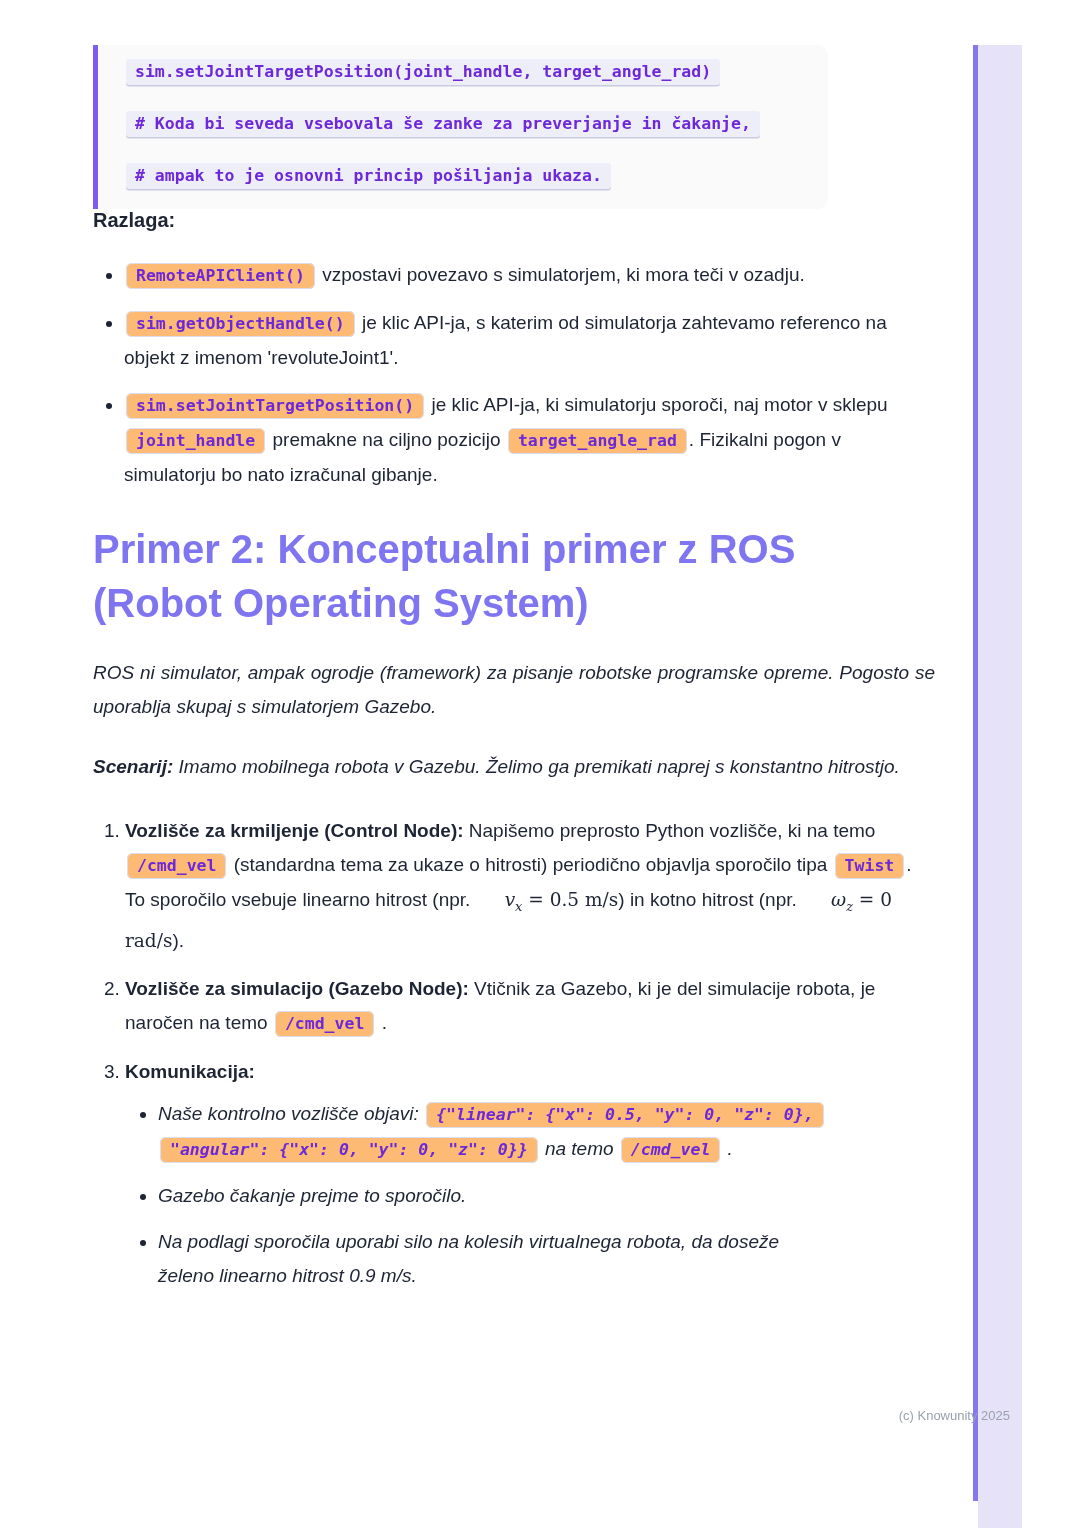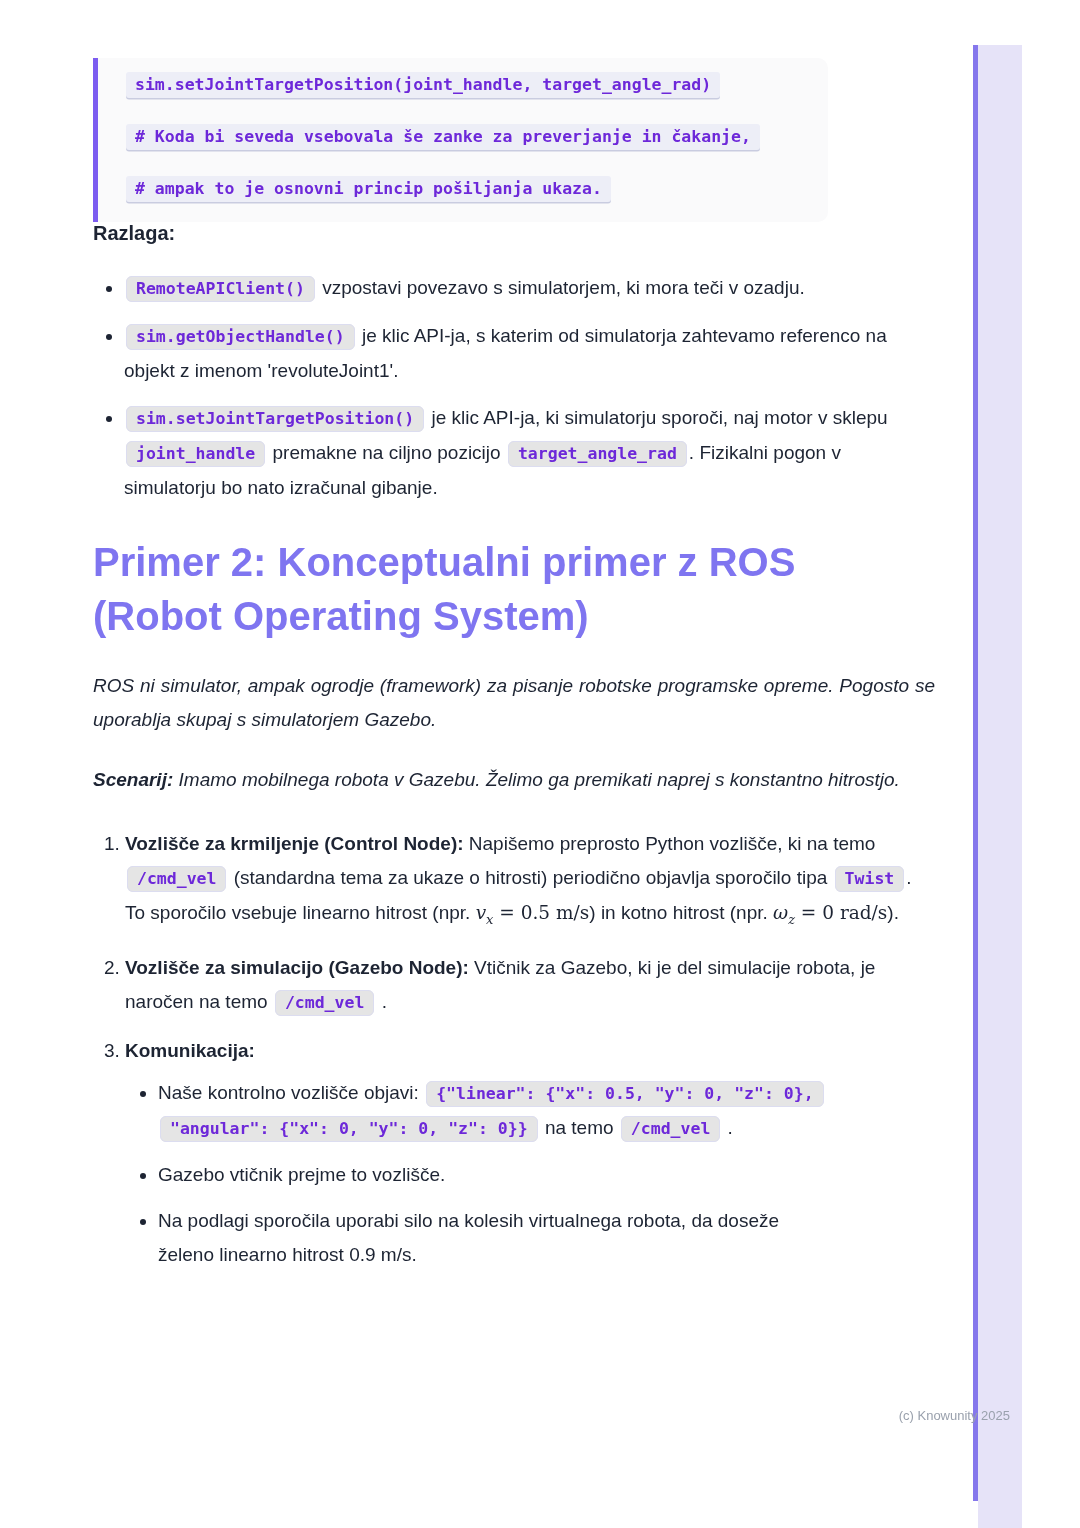--- a/index.html
+++ b/index.html
@@ -1,21 +1,21 @@
 <!DOCTYPE html>
 <html><head>
 <meta charset="utf-8">
 <style>
   * { margin:0; padding:0; box-sizing:border-box; }
   html,body { background:#ffffff; }
   body {
     width:1080px; height:1528px; position:relative; overflow:hidden;
     font-family:"Liberation Sans", sans-serif; color:#1d2433;
   }
-  .content { padding:58px 145px 0 93px; }
+  .content { padding:45px 145px 0 93px; }
 
   
   .code-block {
     width:735px; background:#fafafb;
     border-left:5px solid #7c5cf0;
     border-radius:0 10px 10px 0;
     padding:14px 24px 20px 28px;
   }
   .code-row { margin-bottom:26px; }
   .code-row:last-child { margin-bottom:0; }
@@ -29,40 +29,40 @@
   }
 
   .sub-heading { font-size:20px; font-weight:700; }
 
   ul.bullets { margin-top:26px; padding-left:31px; list-style:disc; }
   ul.bullets > li { font-size:19px; line-height:34px; margin-bottom:13px; }
 
   .chip {
     font-family:"DejaVu Sans Mono", monospace;
     font-weight:700; font-size:16.5px; color:#6d28d9;
-    background:#e5e5e5; border:1px solid #dcddf0; border-radius:6px;
+    background:#fdba74; border:1px solid #dcddf0; border-radius:6px;
     padding:2px 9px 3px; margin:0 2px;
     -webkit-box-decoration-break:clone; box-decoration-break:clone;
   }
 
   h1.section-title {
     margin-top:30px; max-width:760px;
     font-size:40px; line-height:54px; font-weight:700; color:#7f75f0;
   }
 
   p.para { margin-top:26px; font-size:19px; line-height:34px; text-align:justify;font-style:italic; }
 
   ol.numbered { margin-top:30px; padding-left:11px; list-style:none; }
   ol.numbered > li { position:relative; padding-left:21px; font-size:19px; line-height:34px; margin-bottom:14px; }
   ol.numbered > li > .num { position:absolute; left:0; top:0; }
 
   ul.sub-bullets { margin-top:8px; padding-left:33px; list-style:disc; max-width:700px; }
-  ul.sub-bullets > li { margin-bottom:12px; }
+  ul.sub-bullets > li { margin-bottom:12px;font-style:italic; }
 
-  .math { font-family:"DejaVu Serif", serif; font-size:18.5px; }
+  .math { font-family:"DejaVu Serif", serif; font-size:18.5px;margin-left:29px; }
   .math i { font-style:italic; }
   .math sub { font-size:13px; font-style:italic; }
 
   strong { font-weight:700; }
 
   
   .edge-bar  { position:absolute; top:45px; right:58px; width:44px; bottom:0; background:#e6e3f8; }
   .edge-line { position:absolute; top:45px; right:102px; width:5px; height:1456px; background:#8577ec; }
   .watermark { position:absolute; top:1408px; right:70px; font-size:13px; color:#9aa1ad; z-index:3; white-space:nowrap; }
 </style>
@@ -103,21 +103,21 @@
     </li>
     <li>
       <span class="num">2.</span>
       <span class="li-body"><strong>Vozlišče za simulacijo (Gazebo Node):</strong><span> Vtičnik za Gazebo, ki je del simulacije robota, je naročen na temo </span><code class="chip">/cmd_vel</code><span> .</span></span>
     </li>
     <li>
       <span class="num">3.</span>
       <span class="li-body"><strong>Komunikacija:</strong></span>
       <ul class="sub-bullets">
         <li><span>Naše kontrolno vozlišče objavi: </span><code class="chip">{"linear": {"x": 0.5, "y": 0, "z": 0}, "angular": {"x": 0, "y": 0, "z": 0}}</code><span> na temo </span><code class="chip">/cmd_vel</code><span> .</span></li>
-        <li><span>Gazebo vtičnik prejme to vozlišče.</span></li>
+        <li><span>Gazebo čakanje prejme to sporočilo.</span></li>
         <li><span>Na podlagi sporočila uporabi silo na kolesih virtualnega robota, da doseže želeno linearno hitrost 0.9 m/s.</span></li>
       </ul>
     </li>
   </ol>
 
 </div>
 
 <div class="edge-line"></div>
 <div class="edge-bar"></div>
 <div class="watermark">(c) Knowunity 2025</div>

